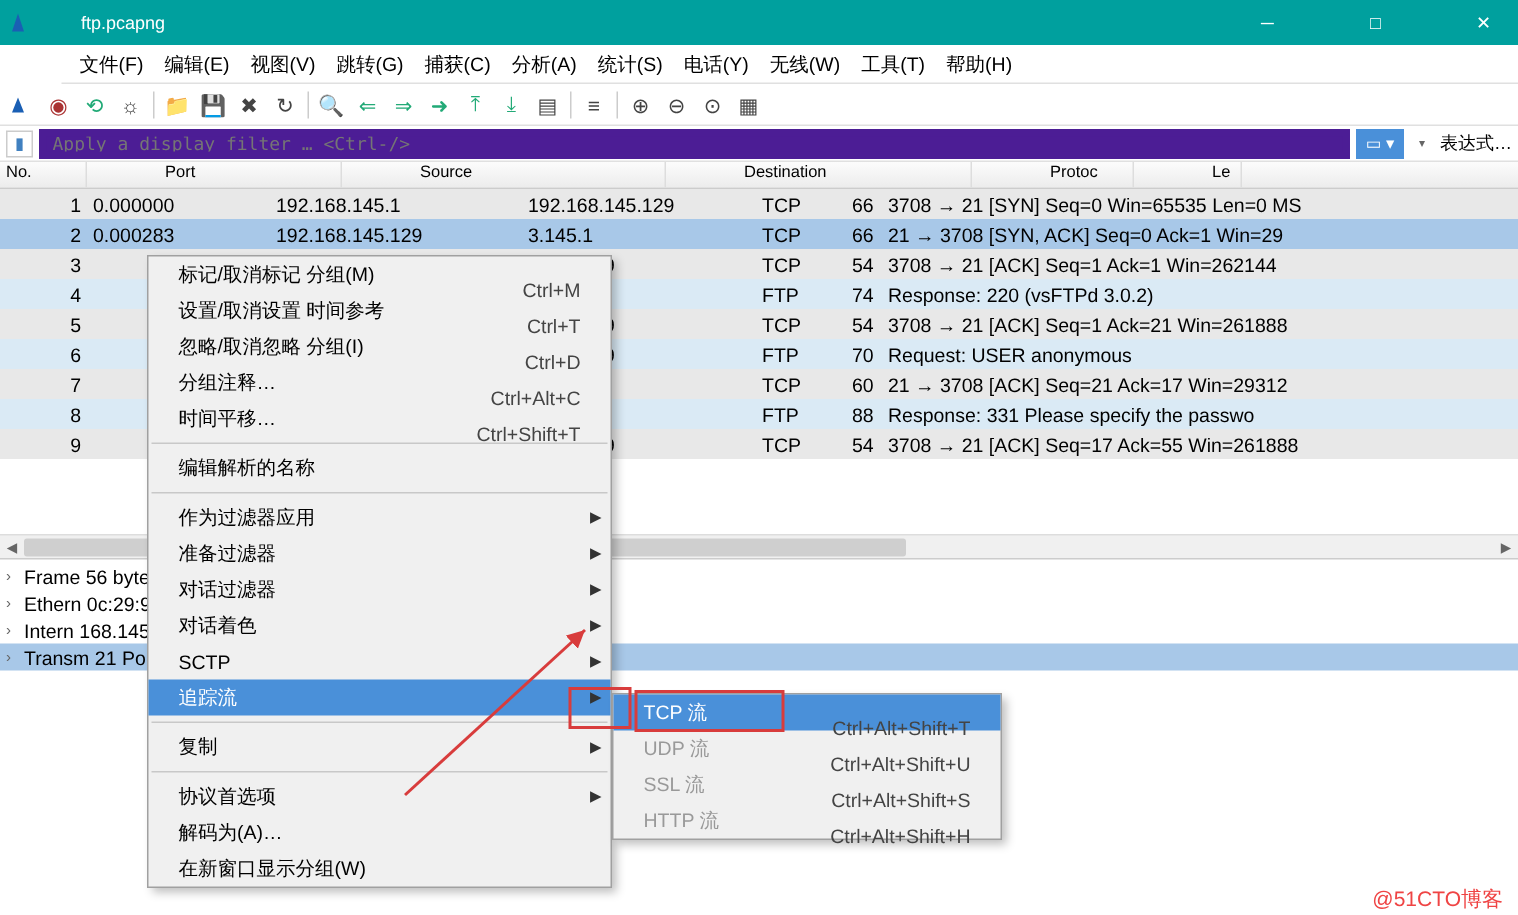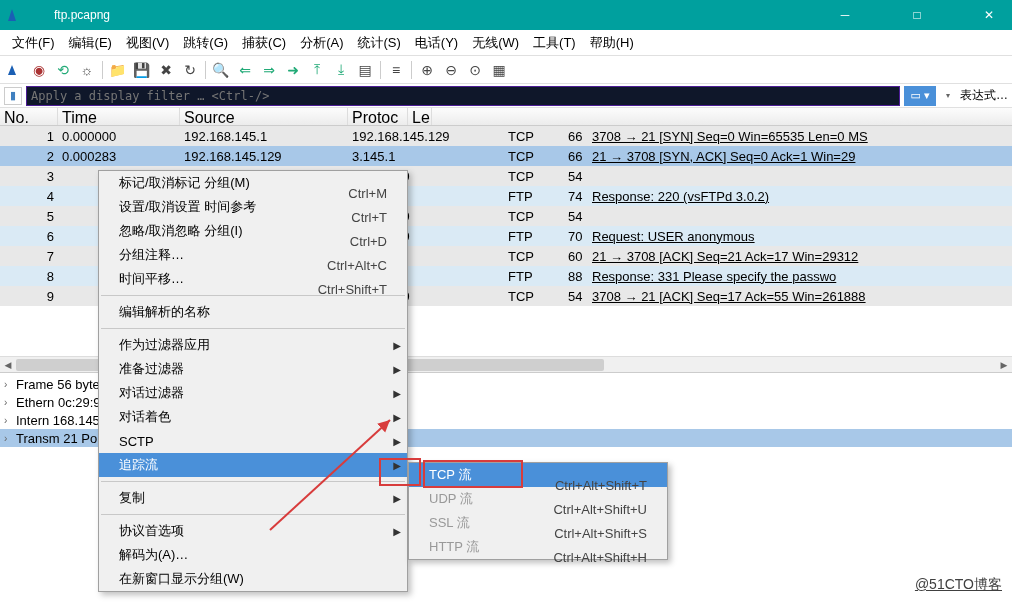--- a/index.html
+++ b/index.html
@@ -4,34 +4,34 @@
 <style>
 * { margin: 0; padding: 0; box-sizing: border-box; font-family: "Microsoft YaHei", "Segoe UI", sans-serif; }
 body { width: 1012px; height: 610px; background: #fff; overflow: hidden; position: relative; font-size: 12px; }
 
 .titlebar { height: 30px; background: #00a09e; color: #fff; display: flex; align-items: center; padding: 0 0 0 4px; gap: 26px; }
 .titlebar .icon { width: 20px; height: 20px; margin-right: 4px; display: inline-flex; align-items: center; justify-content: center; }
 .titlebar .icon svg { width: 16px; height: 16px; }
 .titlebar .title { flex: 1; font-size: 12px; }
 .titlebar .winbtn { width: 46px; height: 30px; display: flex; align-items: center; justify-content: center; color: #fff; }
 
-.menubar { background: #fff; height: 26px; display: flex; align-items: center; border-bottom: 1px solid #e0e0e0; gap: 2px; padding: 0 6px; font-size: 13px; }
+.menubar { background: #fff; height: 26px; display: flex; align-items: center; border-bottom: 1px solid #e0e0e0; gap: 2px; padding: 0 6px; font-size: 13px; margin-left: 41px; }
 .menubar .m { padding: 2px 6px; white-space: nowrap; }
 
 .toolbar { height: 28px; background: #fff; display: flex; align-items: center; gap: 2px; padding: 2px 4px; border-bottom: 1px solid #e0e0e0; }
 .toolbar .tb { width: 22px; height: 22px; border: 1px solid transparent; display: flex; align-items: center; justify-content: center; font-size: 14px; color: #444; }
 .toolbar .sep { width: 1px; height: 18px; background: #ccc; margin: 0 2px; }
 
 .filterbar { height: 24px; display: flex; align-items: center; padding: 2px 4px; gap: 4px; border-bottom: 1px solid #e0e0e0; }
 .filterbar .bm { width: 18px; height: 18px; border: 1px solid #ccc; display: flex; align-items: center; justify-content: center; color: #4080c0; font-size: 11px; }
-.filterbar .filter-input { flex: 1; height: 20px; border: 1px solid #4c1d95; background: #0f172a; color: #888; padding: 0 4px; font-family: monospace; font-size: 12px; }
+.filterbar .filter-input { flex: 1; height: 20px; border: 5px solid #4c1d95; background: #4c1d95; color: #888; padding: 0 4px; font-family: monospace; font-size: 12px; }
 .filterbar .expr-btn { width: 32px; height: 20px; background: #4a90d9; color: #fff; display: flex; align-items: center; justify-content: center; font-size: 11px; }
 .filterbar .dd { width: 16px; height: 20px; display: flex; align-items: center; justify-content: center; font-size: 8px; color: #666; }
 
-.headers { height: 18px; background: linear-gradient(#fcfcfc,#ececec); border-bottom: 1px solid #ccc; display: flex; font-size: 16px; }
+.headers { height: 18px; background: linear-gradient(#fcfcfc,#ececec); border-bottom: 1px solid #ccc; display: flex; font-size: 11px; gap: 48px; }
 .headers .col { border-right: 1px solid #ddd; padding: 1px 4px; overflow: hidden; white-space: nowrap; }
 
 .plist { font-family: "Courier New", monospace; font-size: 13px; background: #fff; overflow: hidden; position: relative; height: 230px; }
 .plist .row { display: flex; height: 20px; align-items: center; white-space: nowrap; }
 .plist .row .c { padding: 0 4px; overflow: hidden; white-space: nowrap; }
 .plist .row.sel { background: #a8c8e8; }
 .plist .row.light { background: #e8e8e8; }
 .plist .row.lightblue { background: #daeaf5; }
 
 .hscroll { height: 16px; background: #f0f0f0; border-top: 1px solid #ddd; display: flex; align-items: center; }
@@ -49,23 +49,23 @@
 .ctxmenu .mi .sc { position: absolute; right: 20px; color: #444; margin-top: 20px; }
 .ctxmenu .mi .ar { position: absolute; right: 6px; font-size: 10px; color: #333; }
 .ctxmenu .mi.hi { background: #4a90d9; color: #fff; }
 .ctxmenu .msep { height: 1px; background: #c8c8c8; margin: 4px 2px; }
 .ctxmenu .mi.dis { color: #999; }
 
 .sub2 { border: 1px solid #a0a0a0; text-align: right; }
 .red-box { position: absolute; border: 2px solid #d83c3c; pointer-events: none; z-index: 20; }
 .arrow-line { position: absolute; pointer-events: none; z-index: 15; }
 
-.watermark { position: absolute; right: 10px; bottom: 16px; color: #404040; font-size: 14px; z-index: 5; text-decoration: underline; }
-
-.c-no{width:58px;text-align:right;} .c-time{width:122px;} .c-src{width:168px;} .c-dst{width:156px;} .c-proto{width:60px;} .c-len{width:24px;} .c-info{flex:1;text-decoration:underline;}
+.watermark { position: absolute; right: 10px; bottom: 1px; color: #ef4444; font-size: 14px; z-index: 5; }
+
+.c-no{width:58px;text-align:right;} .c-time{width:122px;} .c-src{width:168px;} .c-dst{width:156px;} .c-proto{width:60px;} .c-len{width:24px;} .c-info{flex:1;}
 </style>
 </head>
 <body>
 
 <div class="titlebar">
   <span class="icon">
     <svg viewBox="0 0 16 16">
         <path d="M2 14 L6 2 L10 14 Z" fill="#1a5fb4"></path>
       </svg>
   </span>
@@ -123,22 +123,23 @@
 <div class="filterbar">
   <div class="bm">▮</div>
   <input class="filter-input" placeholder="Apply a display filter … &lt;Ctrl-/&gt;" style="">
   <div class="expr-btn">▭ ▾</div>
   <div class="dd">▾</div>
   <span>表达式…</span>
 </div>
 
 <div class="headers">
   <div class="col" style="width:58px">No.</div>
-  <div class="col" style="width:122px">Time</div>
+  <div class="col" style="width:122px">Port</div>
   <div class="col" style="width:168px">Source</div>
+  <div class="col" style="width:156px">Destination</div>
   <div class="col" style="width:60px">Protoc</div>
   <div class="col" style="width:24px">Le</div>
 </div>
 
 <div class="plist" id="plist">
     <div class="row light">
       <span class="c c-no">1</span>
       <span class="c c-time">0.000000</span>
       <span class="c c-src">192.168.145.1</span>
       <span class="c c-dst">192.168.145.129</span>
@@ -155,37 +156,39 @@
       <span class="c c-len">66</span>
       <span class="c c-info">21 → 3708 [SYN, ACK] Seq=0 Ack=1 Win=29</span>
     </div>
     <div class="row light">
       <span class="c c-no">3</span>
       <span class="c c-time"></span>
       <span class="c c-src"></span>
       <span class="c c-dst">3.145.129</span>
       <span class="c c-proto">TCP</span>
       <span class="c c-len">54</span>
+      <span class="c c-info">3708 → 21 [ACK] Seq=1 Ack=1 Win=262144</span>
     </div>
     <div class="row lightblue">
       <span class="c c-no">4</span>
       <span class="c c-time"></span>
       <span class="c c-src"></span>
       <span class="c c-dst">3.145.1</span>
       <span class="c c-proto">FTP</span>
       <span class="c c-len">74</span>
       <span class="c c-info">Response: 220 (vsFTPd 3.0.2)</span>
     </div>
     <div class="row light">
       <span class="c c-no">5</span>
       <span class="c c-time"></span>
       <span class="c c-src"></span>
       <span class="c c-dst">3.145.129</span>
       <span class="c c-proto">TCP</span>
       <span class="c c-len">54</span>
+      <span class="c c-info">3708 → 21 [ACK] Seq=1 Ack=21 Win=261888</span>
     </div>
     <div class="row lightblue">
       <span class="c c-no">6</span>
       <span class="c c-time"></span>
       <span class="c c-src"></span>
       <span class="c c-dst">3.145.129</span>
       <span class="c c-proto">FTP</span>
       <span class="c c-len">70</span>
       <span class="c c-info">Request: USER anonymous</span>
     </div>

